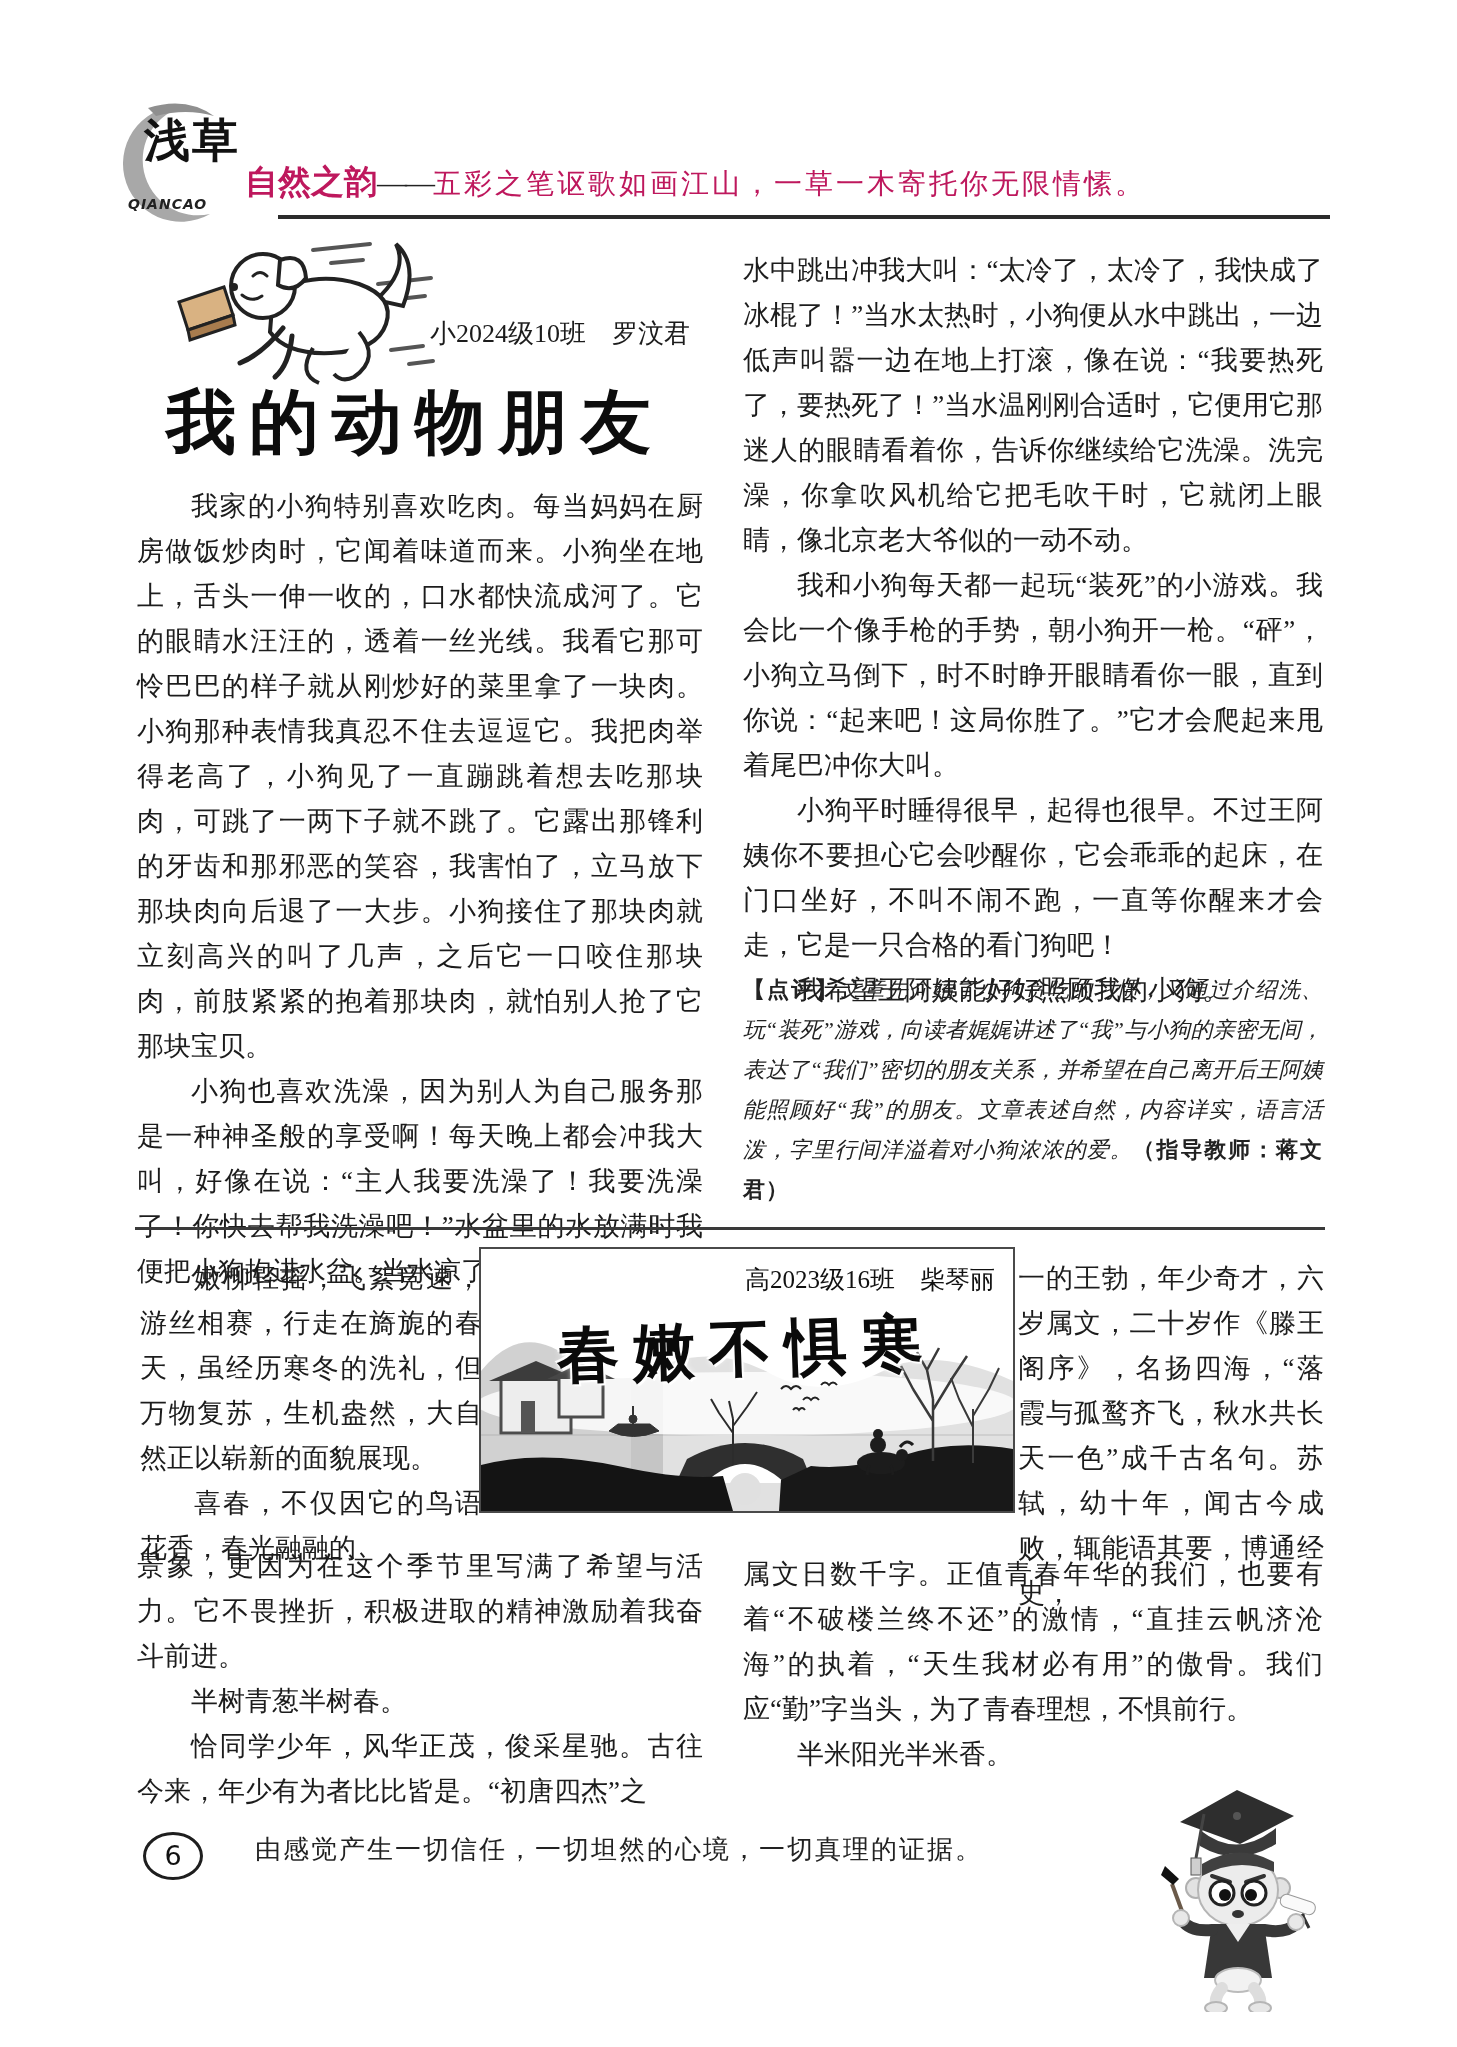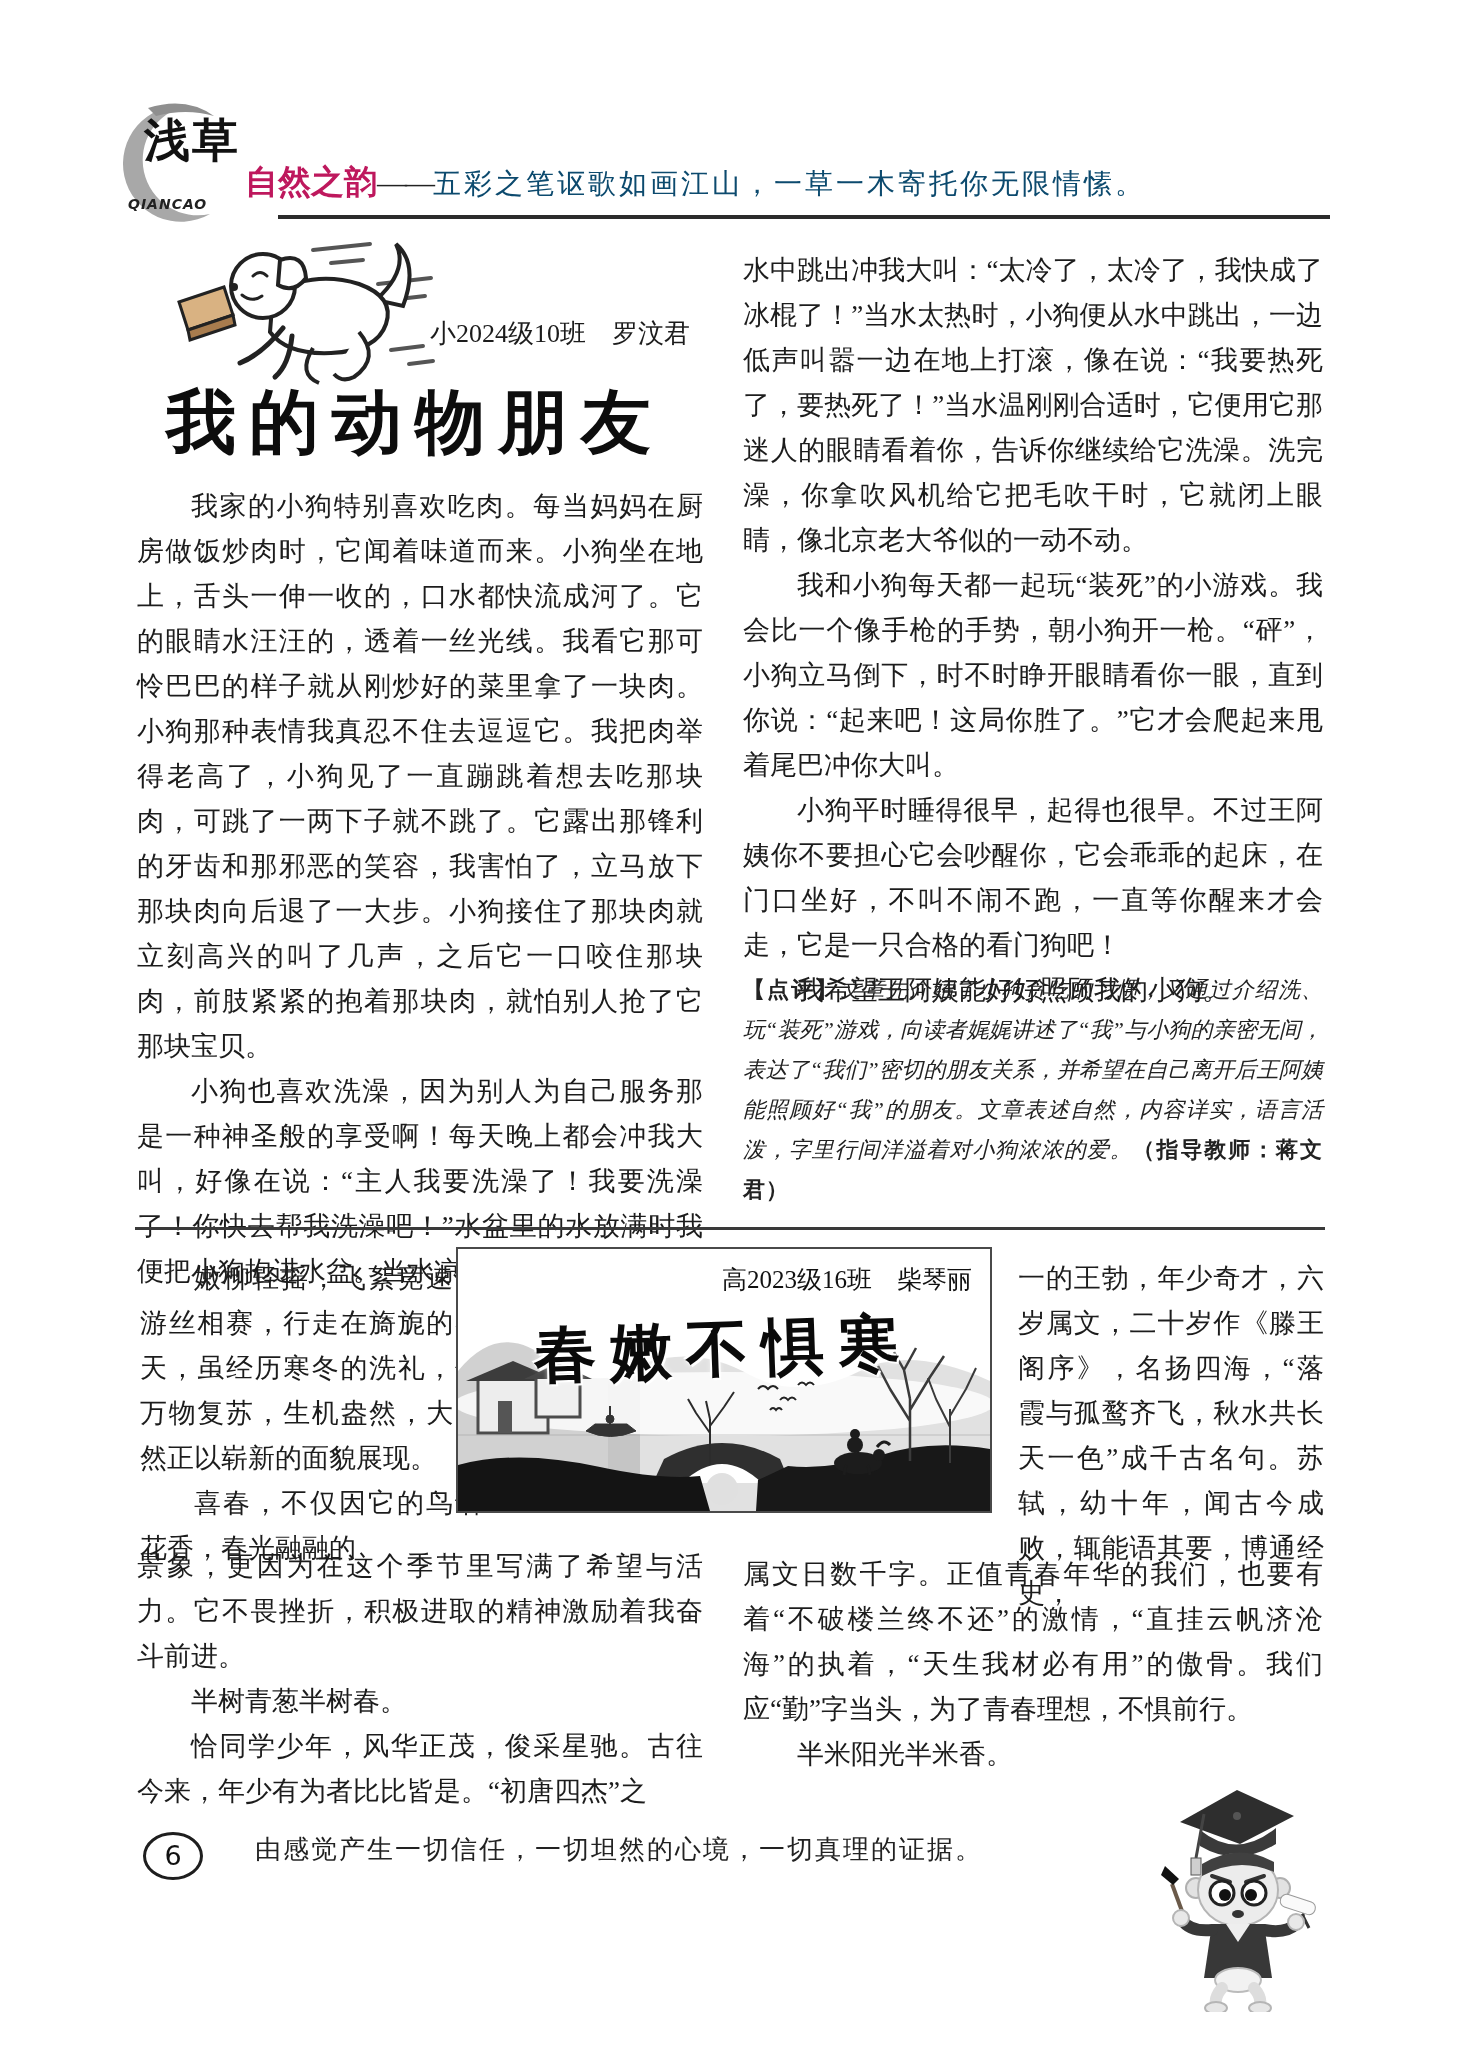--- a/index.html
+++ b/index.html
@@ -14,21 +14,21 @@
   
   .logo-box { left:86px; top:100px; width:160px; height:132px; }
   .logo-swoosh { position:absolute; left:0; top:0; }
   .logo-cn { position:absolute; left:58px; top:10px; font-family:"DejaVu Sans",sans-serif;
              font-weight:800; font-size:46px; letter-spacing:2px; color:#111; }
   .logo-en { position:absolute; left:42px; top:96px; font-family:"DejaVu Sans",sans-serif;
              font-style:italic; font-weight:700; font-size:14px; color:#222; letter-spacing:1px; }
   .header-row { left:245px; top:160px; width:1090px; white-space:nowrap; }
   .section-title { font-family:"DejaVu Sans",sans-serif; font-weight:800; font-size:33px; color:#be185d; }
   .header-dash { font-size:30px; color:#222; letter-spacing:-2px; }
-  .tagline { font-family:"DejaVu Sans",sans-serif; font-size:28px; color:#0c4a6e; letter-spacing:3px; }
+  .tagline { font-family:"DejaVu Sans",sans-serif; font-size:28px; color:#be185d; letter-spacing:3px; }
   .header-rule { left:278px; top:215px; width:1052px; height:4px; background:#2b2b2b; }
 
   
   .dog-art { left:163px; top:224px; }
   .byline1 { left:430px; top:316px; font-size:26px; color:#1c1c1c; }
   .title1 { left:166px; top:376px; width:545px; font-family:"DejaVu Sans",sans-serif;
             font-weight:800; font-size:70px; letter-spacing:13px; color:#0d0d0d; white-space:nowrap; }
   .body-text { font-size:27px; line-height:45px; text-align:justify; }
   .indent { text-indent:2em; }
   .col-left1  { left:137px; top:484px; width:566px; }
@@ -36,21 +36,21 @@
   .comment-block { left:743px; top:970px; width:580px; font-size:22px; line-height:40px;
                    font-style:italic; color:#222; text-align:justify; }
   .comment-label, .comment-teacher { font-style:normal; font-family:"DejaVu Sans",sans-serif;
                    font-weight:700; letter-spacing:1px; }
 
   .section-rule { left:135px; top:1227px; width:1190px; height:3px; background:#3a3a3a; }
 
   
   .col-a2-left  { left:140px; top:1256px; width:342px; }
   .col-a2-right { left:1018px; top:1256px; width:306px; }
-  .banner { left:456px; top:1247px; width:532px; height:262px; border:2px solid #4a4a4a;
+  .banner { left:479px; top:1247px; width:532px; height:262px; border:2px solid #4a4a4a;
             background:#fef9c3; overflow:hidden; }
   .banner svg { position:absolute; left:0; top:0; }
   .byline2 { position:absolute; right:18px; top:14px; font-size:25px; color:#111; z-index:3; }
   .title2 { position:absolute; left:28px; top:58px; width:476px; text-align:center; z-index:2;
             font-family:"DejaVu Sans",sans-serif; font-weight:800; font-size:62px; letter-spacing:14px;
             color:#0a0a0a; transform:rotate(-2deg);
             text-shadow:0 0 3px #fff,0 0 6px #fff,2px 2px 0 #fff,-2px -2px 0 #fff; white-space:nowrap; }
   .col-a2-bl { left:137px; top:1544px; width:566px; }
   .col-a2-br { left:743px; top:1552px; width:580px; }
 

